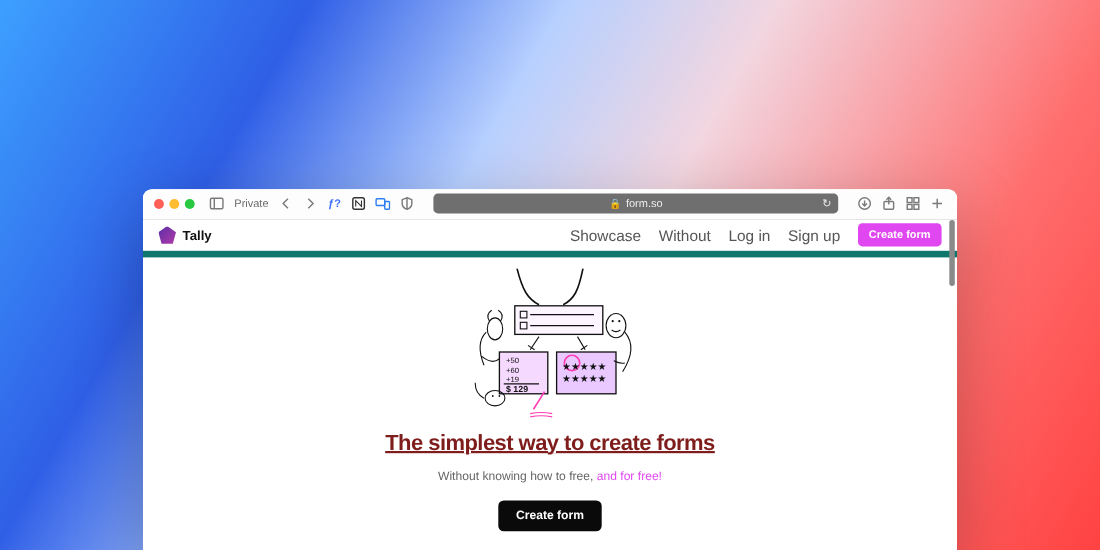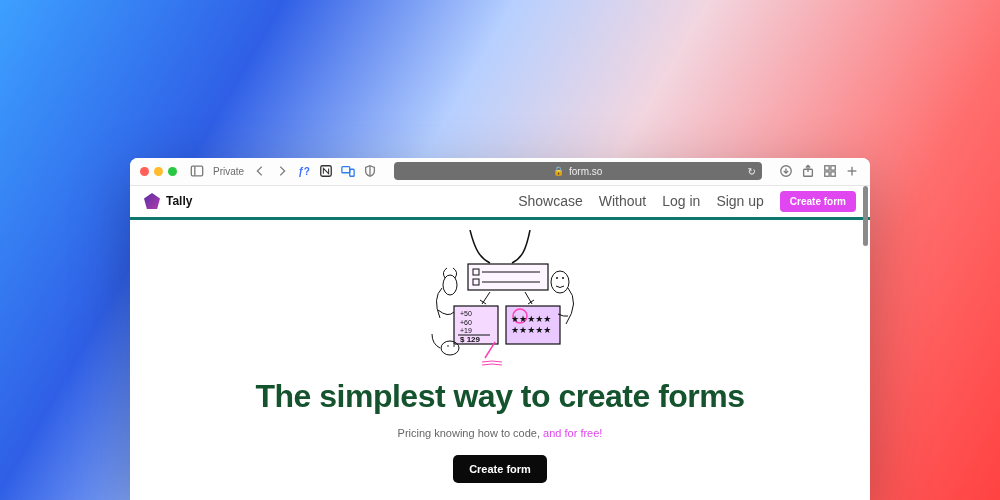--- a/index.html
+++ b/index.html
@@ -59,21 +59,21 @@
 }
 .addr-lock { margin-right: 4px; font-size: 9px; }
 .addr-reload {
   position: absolute; right: 6px; top: 50%; transform: translateY(-50%);
   color: #eee; font-size: 10px;
 }
 .nav-bar {
   height: 34px;
   display: flex; align-items: center;
   padding: 0 14px;
-  border-bottom: 3px solid #0f766e;
+  border-bottom: 6px solid #0f766e;
 }
 .brand { display: flex; align-items: center; gap: 6px; }
 .brand-logo {
   width: 16px; height: 16px;
   background: linear-gradient(135deg, #5a2ea6, #b23ba9);
   clip-path: polygon(50% 0, 100% 35%, 82% 100%, 18% 100%, 0 35%);
 }
 .brand-name { font-size: 12px; font-weight: 700; color: #111; }
 .nav-spacer { flex: 1; }
 .nav-links { display: flex; align-items: center; gap: 16px; }
@@ -83,22 +83,23 @@
   background: #e83fff; background: #d946ef;
   color: #fff; padding: 5px 10px; border-radius: 4px; cursor: pointer;
 }
 #create-form-btn { background: #e047f0; }
 .hero { text-align: center; padding: 10px 30px 18px; }
 .illus {
   width: 220px; height: 140px; margin: 0 auto 8px; position: relative;
 }
 .illus svg { width: 100%; height: 100%; }
 .headline {
-  font-size: 32px; font-weight: 800; color: #14532d; letter-spacing: -0.5px;
+  font-size: 20px; font-weight: 800; color: #7f1d1d; letter-spacing: -0.5px;
   margin-bottom: 10px;
+  text-decoration: underline;
 }
 .sub { font-size: 11px; color: #666; line-height: 1.5; }
 .sub .free { color: #e047f0; }
 .primary-btn {
   display: inline-block; margin-top: 14px;
   background: #0a0a0a; color: #fff;
   font-size: 11px; font-weight: 600;
   padding: 8px 16px; border-radius: 5px; cursor: pointer;
 }
 </style>
@@ -233,21 +234,21 @@
         <path d="M166 56 q4 3 8 0" stroke="#111" fill="none"></path>
         <path d="M178 58 q12 14 -2 36" stroke="#111" fill="none"></path>
         <ellipse cx="60" cy="118" rx="9" ry="7" fill="none" stroke="#111"></ellipse>
         <circle cx="58" cy="116" r="0.8" fill="#111"></circle>
           <circle cx="64" cy="116" r="0.8" fill="#111"></circle>
         <path d="M50 118 q-8 -4 -8 -14" stroke="#111" fill="none"></path>
       </svg>
     </div>
     <h1 class="headline">The simplest way to create forms</h1>
     <p class="sub">
-      <span>Pricing knowing how to code, </span><span class="free">and for free!</span>
+      <span>Without knowing how to free, </span><span class="free">and for free!</span>
     </p>
     <div class="primary-btn">Create form</div>
   </div>
 
   <div class="scroll-track">
     <div class="scroll-thumb"></div>
   </div>
 </div>
 
 </body></html>

